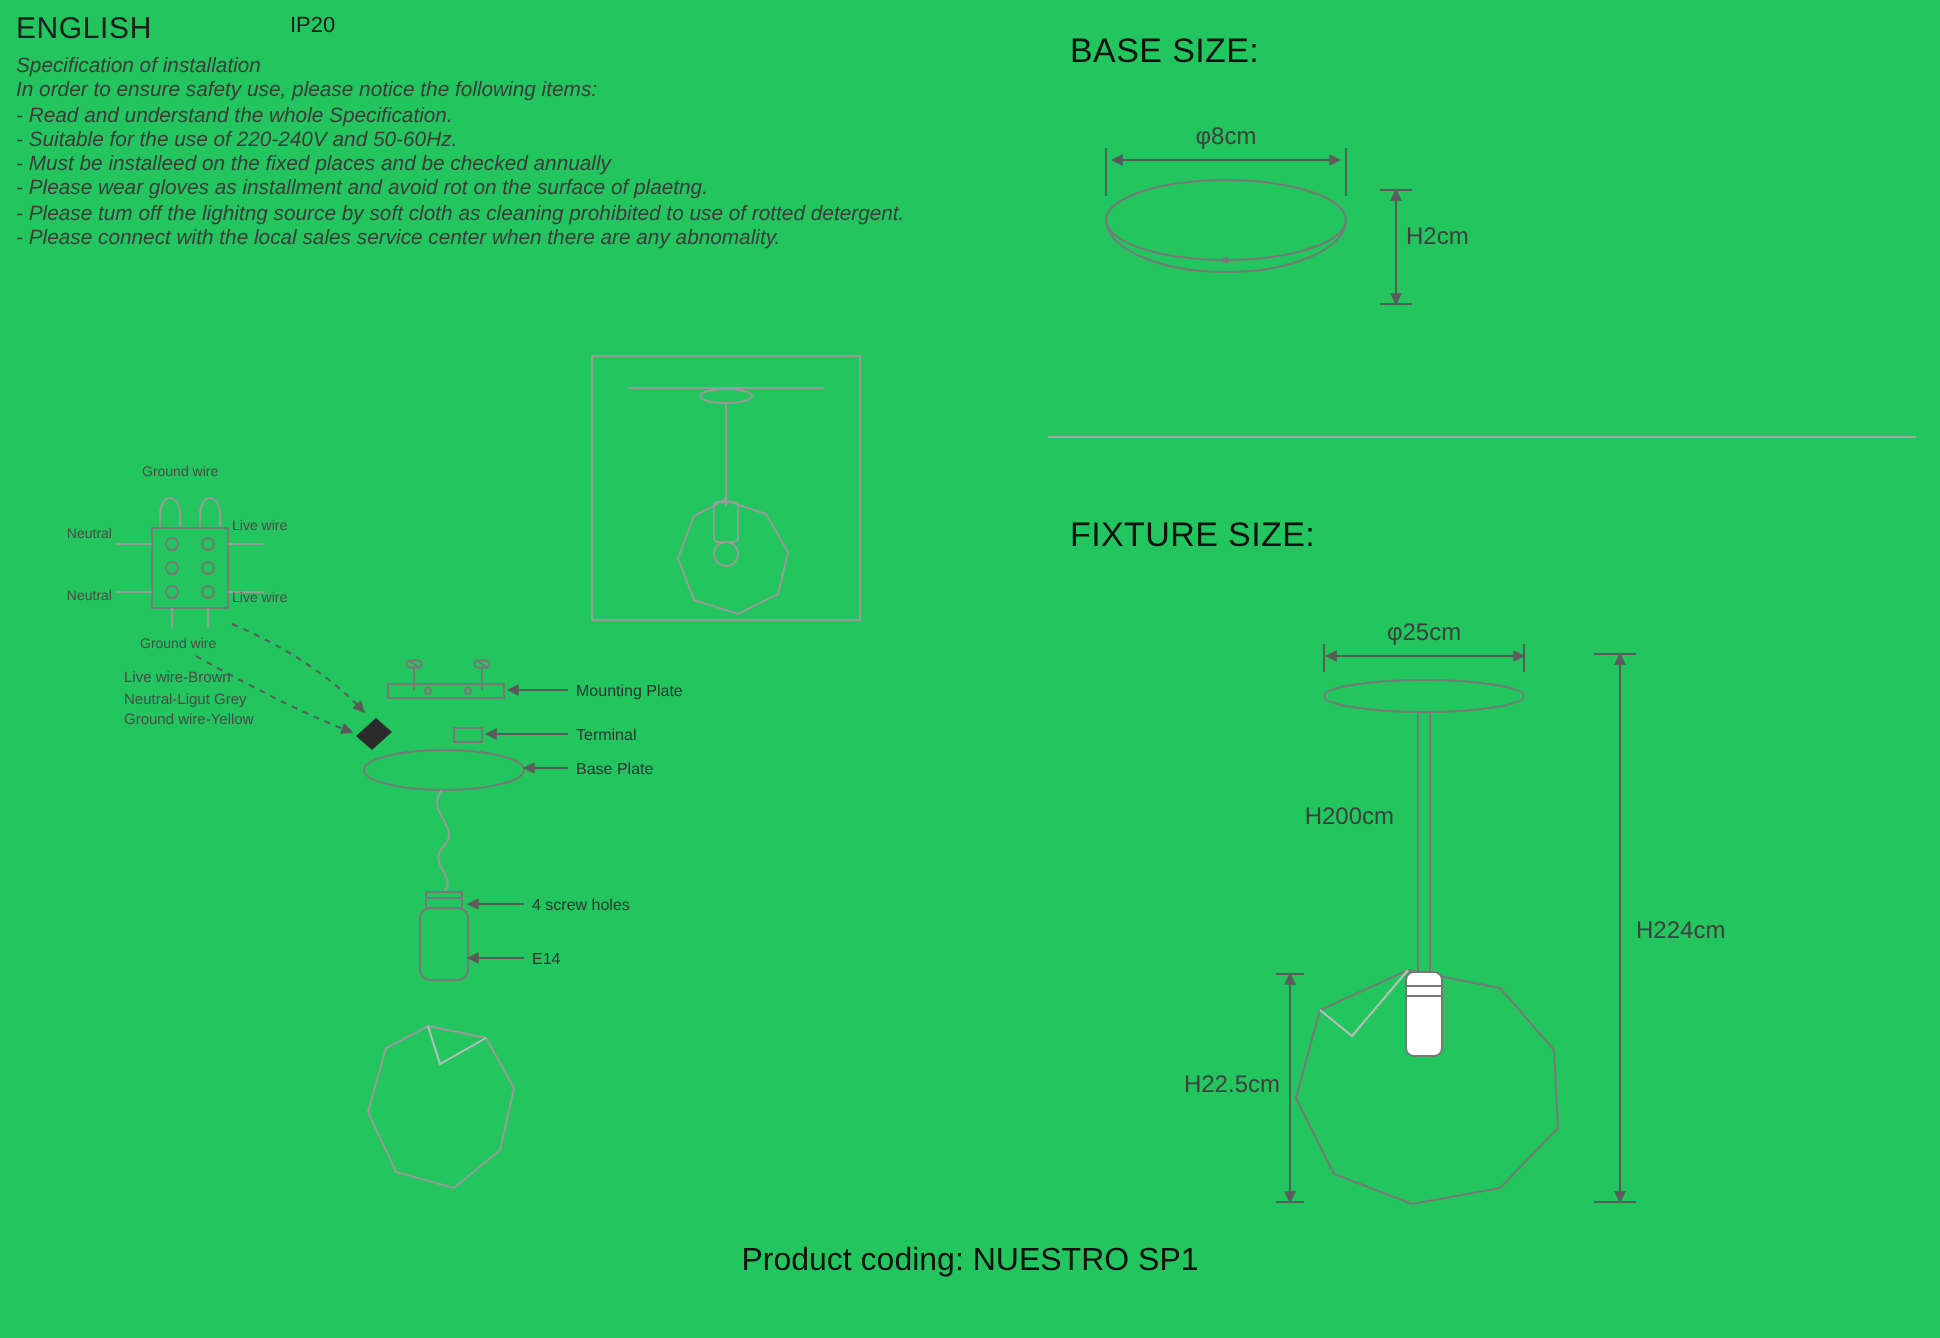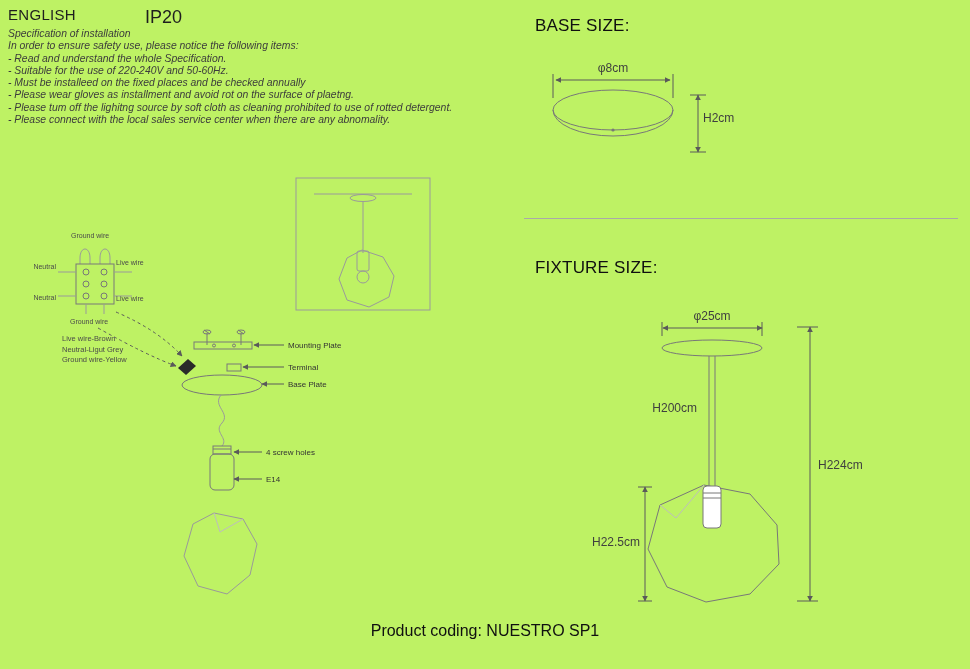--- a/index.html
+++ b/index.html
@@ -1,21 +1,21 @@
 <!DOCTYPE html>
 <html><head>
 <meta charset="utf-8">
 <style>
   * { box-sizing: border-box; }
   html, body { margin:0; padding:0; background:#ffffff; }
-  .page { position:relative; width:970px; height:669px; background:#bef264;
+  .page { position:relative; width:970px; height:669px; background:#22c55e;
           font-family:"Liberation Sans","DejaVu Sans",sans-serif; color:#222; overflow:hidden; }
   .abs { position:absolute; }
   .h-lang { font-size:15px; letter-spacing:.3px; color:#1e1e1e; }
-  .h-ip { font-size:18px; color:#1e1e1e; }
+  .h-ip { font-size:11px; color:#1e1e1e; }
   .spec { font-size:10.4px; line-height:12.3px; color:#3c3c3c; white-space:nowrap;font-style:italic; }
   .section-title { font-size:17px; color:#101010; letter-spacing:.2px; }
   .footer { font-size:16px; color:#101010; text-align:center; }
   .divider { background:#a9a9a9; }
   svg { overflow:visible; }
   svg text { font-family:"Liberation Sans","DejaVu Sans",sans-serif; fill:#333; }
   .t7  { font-size:7px;  fill:#4a4a4a; }
   .t75 { font-size:7.5px; fill:#4a4a4a; }
   .t8  { font-size:8px;  fill:#333; }
   .t12 { font-size:12px; fill:#3f3f3f; }

